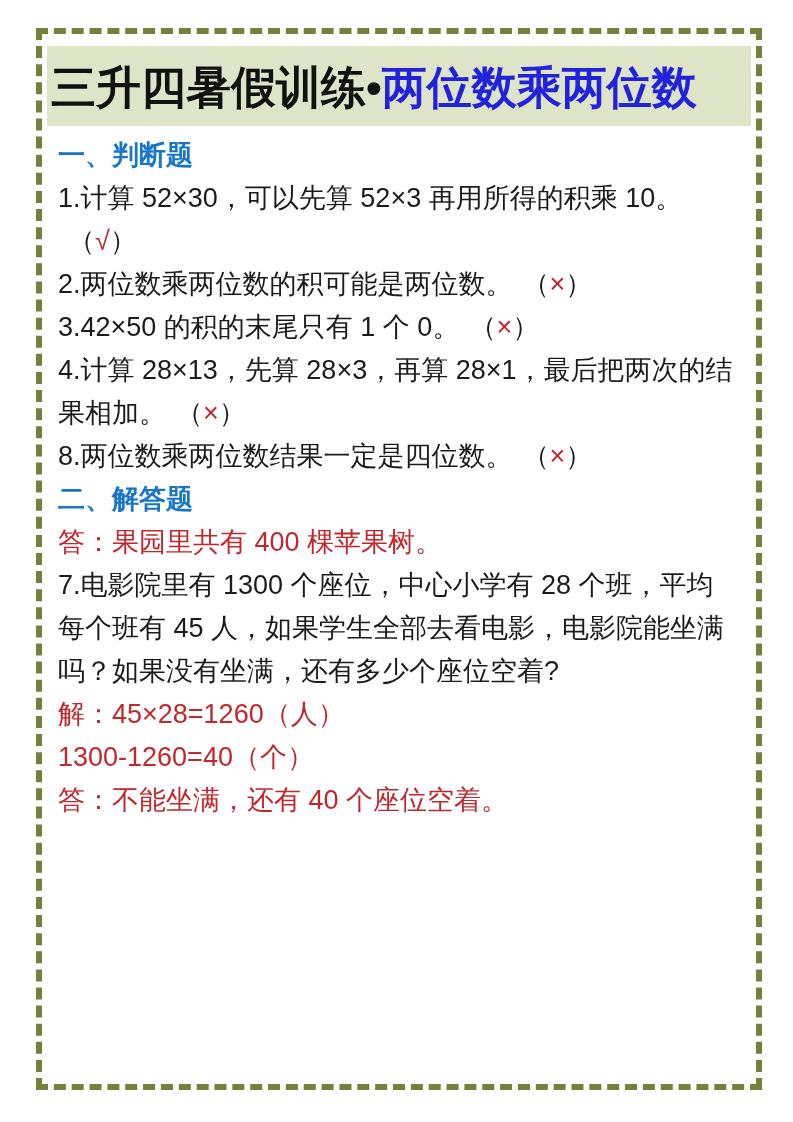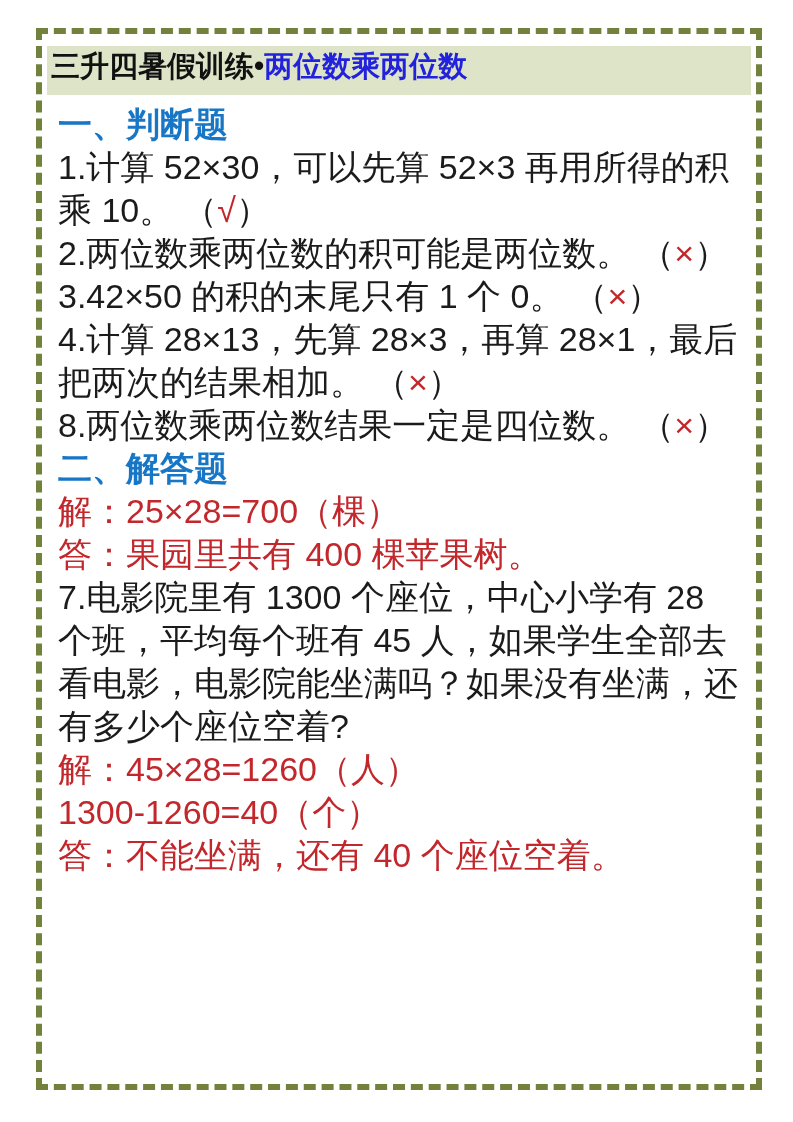--- a/index.html
+++ b/index.html
@@ -21,34 +21,34 @@
     top: 28px;
     width: 726px;
     height: 1062px;
     box-sizing: border-box;
     border: 6px dashed #72823c;
     background: #ffffff;
   }
   .title-band {
     margin: 12px 5px 4px 5px;
     background: #dde4c8;
-    padding: 4px 2px 12px 4px;
-    font-size: 29px;
+    padding: 16px 2px 12px 4px;
+    font-size: 45px;
     font-weight: bold;
     line-height: 1.15;
     white-space: nowrap;
     letter-spacing: 0px;
   }
   .title-black { color: #111111; }
   .title-bullet { color: #111111; }
   .title-blue { color: #2222dd; }
   .content {
     padding: 4px 18px 0 16px;
     color: #1b1b1b;
-    font-size: 34px;
+    font-size: 27px;
     line-height: 43px;
   }
   .content p { margin: 0; }
   .sec-heading {
     color: #1776c6;
     font-weight: bold;
   }
   .solution { color: #c2272c; }
   .answer-group { margin-left: 10px; white-space: nowrap; }
   .answer-paren { color: #1b1b1b; }
@@ -73,21 +73,20 @@
       <p><span>2.两位数乘两位数的积可能是两位数。</span><span class="answer-group"><span class="answer-paren">（</span><span class="answer-mark">×</span><span class="answer-paren">）</span></span></p>
 
       <p><span>3.42×50 的积的末尾只有 1 个 0。</span><span class="answer-group"><span class="answer-paren">（</span><span class="answer-mark">×</span><span class="answer-paren">）</span></span></p>
 
       <p><span>4.计算 28×13，先算 28×3，再算 28×1，最后把两次的结果相加。</span><span class="answer-group"><span class="answer-paren">（</span><span class="answer-mark">×</span><span class="answer-paren">）</span></span></p>
 
       <p><span>8.两位数乘两位数结果一定是四位数。</span><span class="answer-group"><span class="answer-paren">（</span><span class="answer-mark">×</span><span class="answer-paren">）</span></span></p>
 
       <p class="sec-heading">二、解答题</p>
 
-      <p class="solution">解：25×28=700（棵）</p>
       <p class="solution">答：果园里共有 400 棵苹果树。</p>
 
       <p>7.电影院里有 1300 个座位，中心小学有 28 个班，平均每个班有 45 人，如果学生全部去看电影，电影院能坐满吗？如果没有坐满，还有多少个座位空着?</p>
       <p class="solution">解：45×28=1260（人）</p>
       <p class="solution">1300-1260=40（个）</p>
       <p class="solution">答：不能坐满，还有 40 个座位空着。</p>
 
 
     </div>
   </div>

